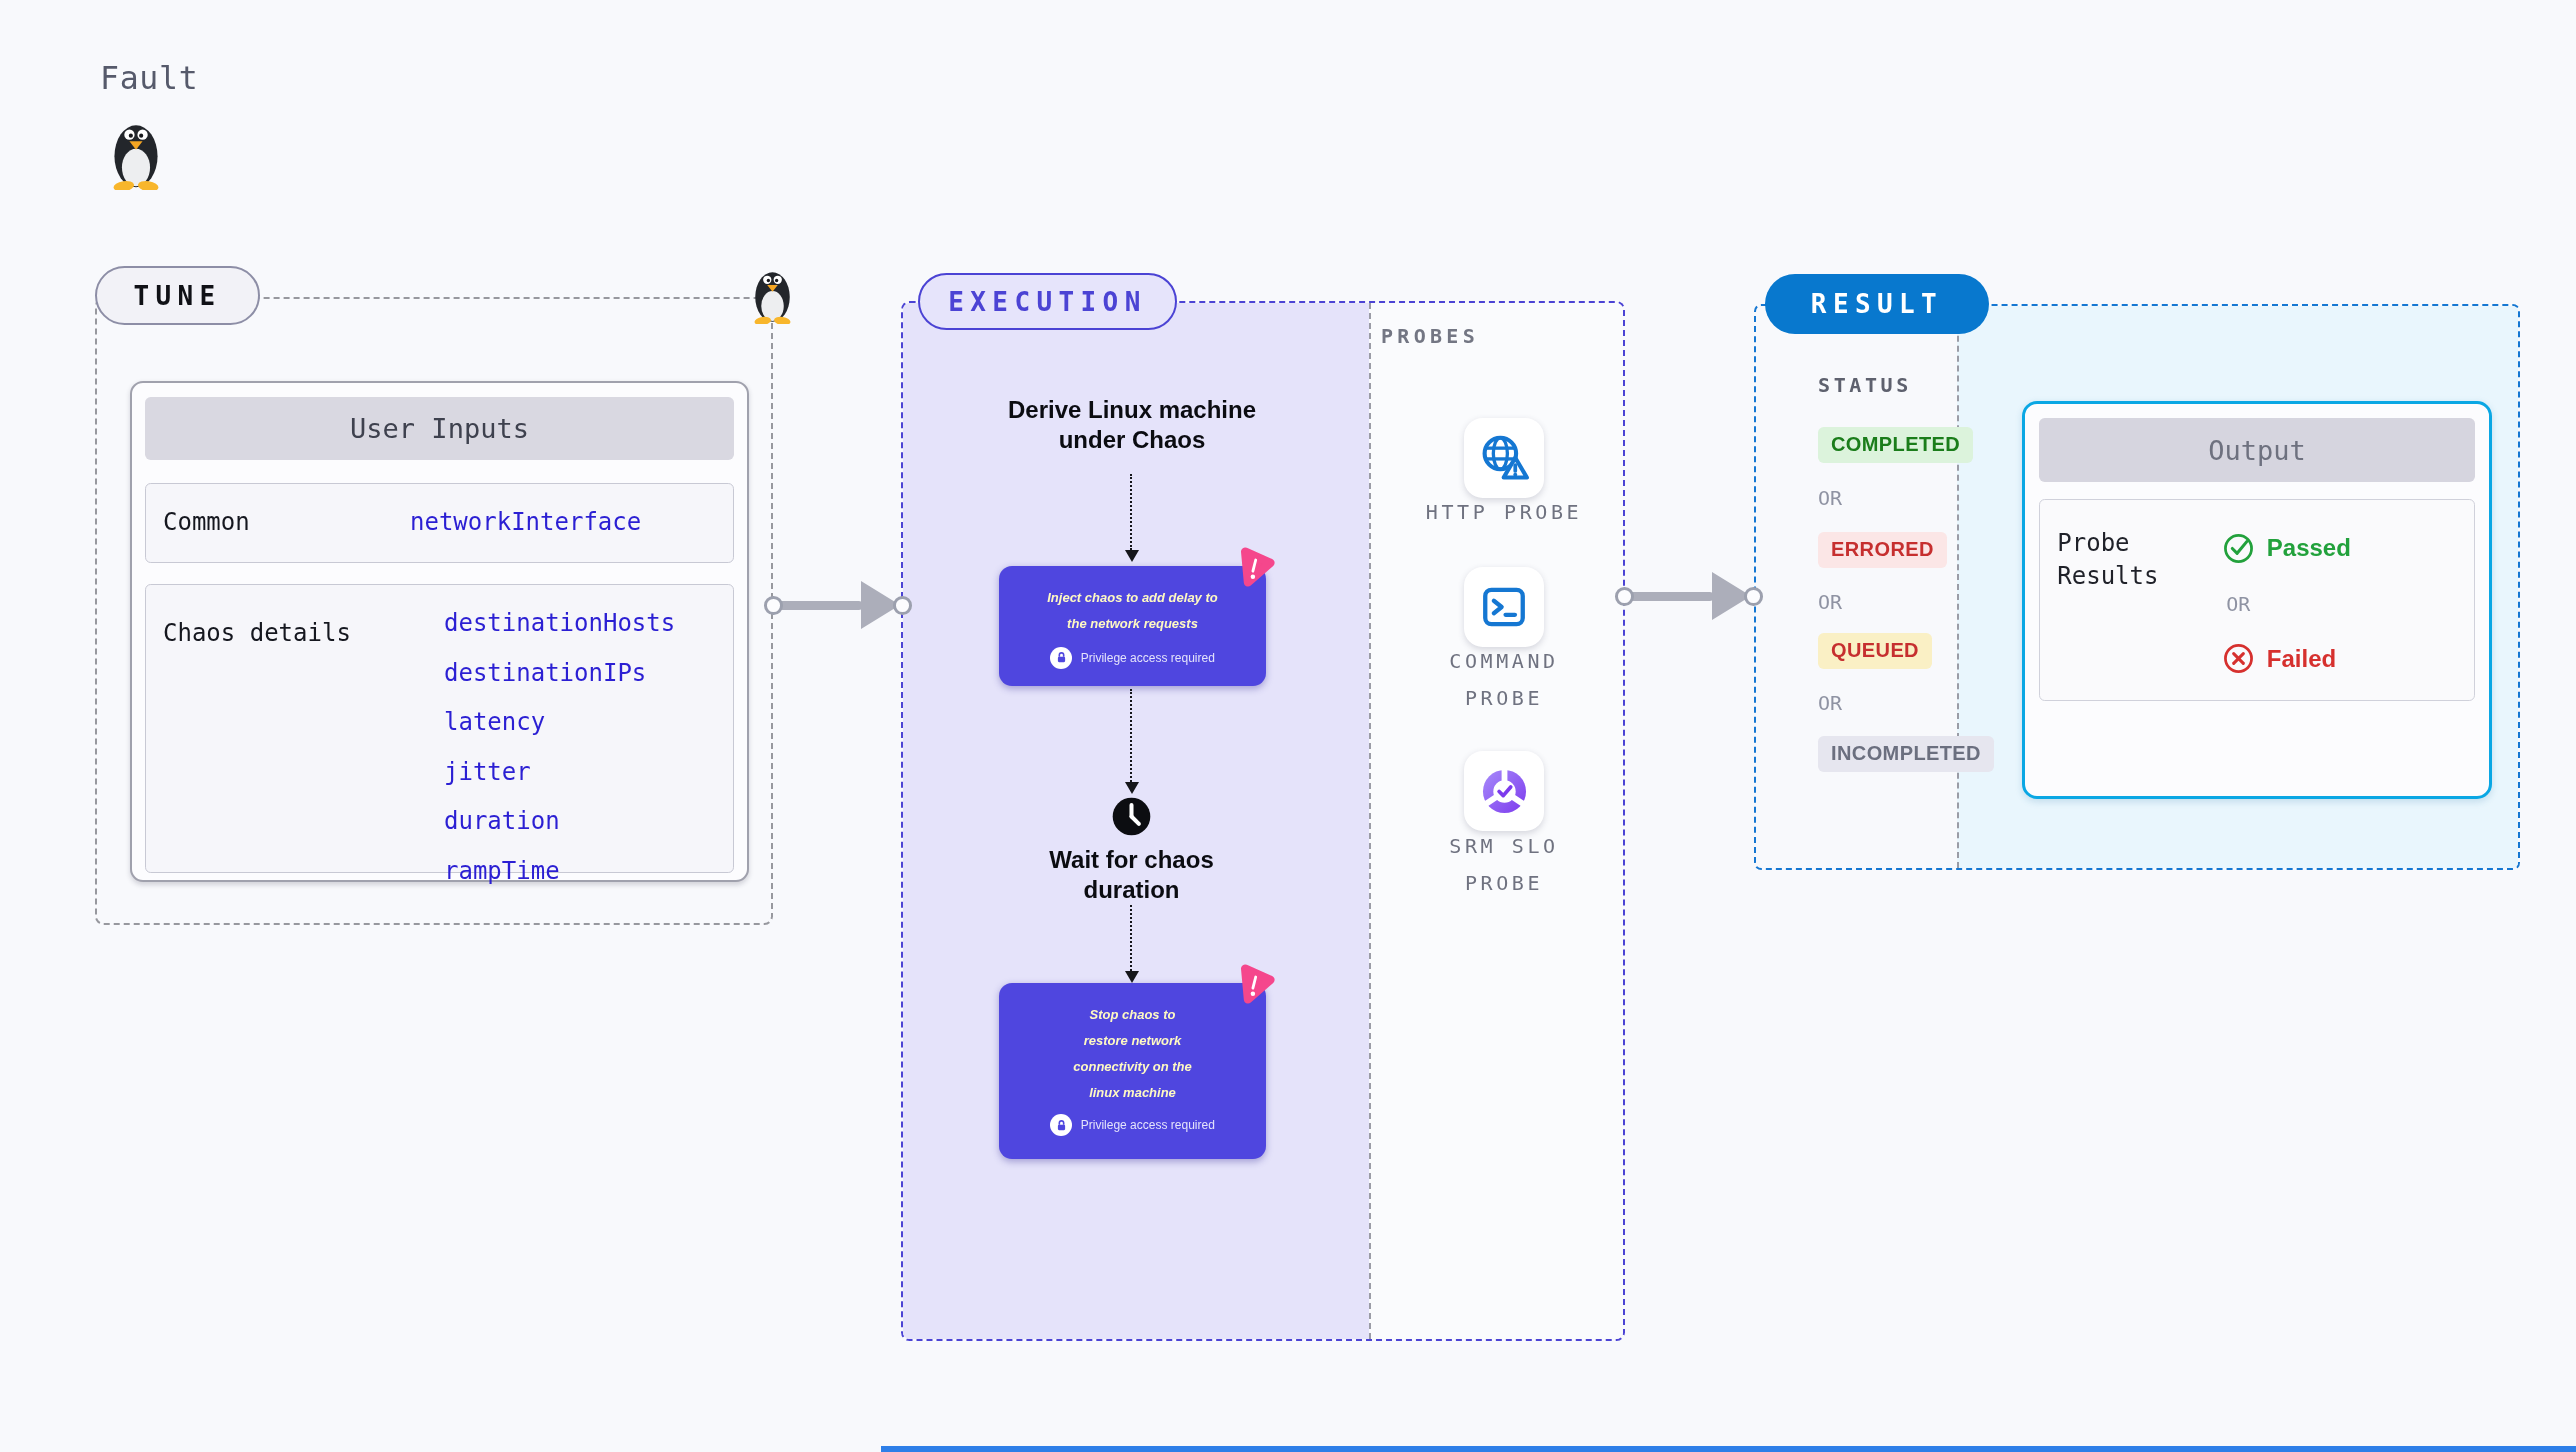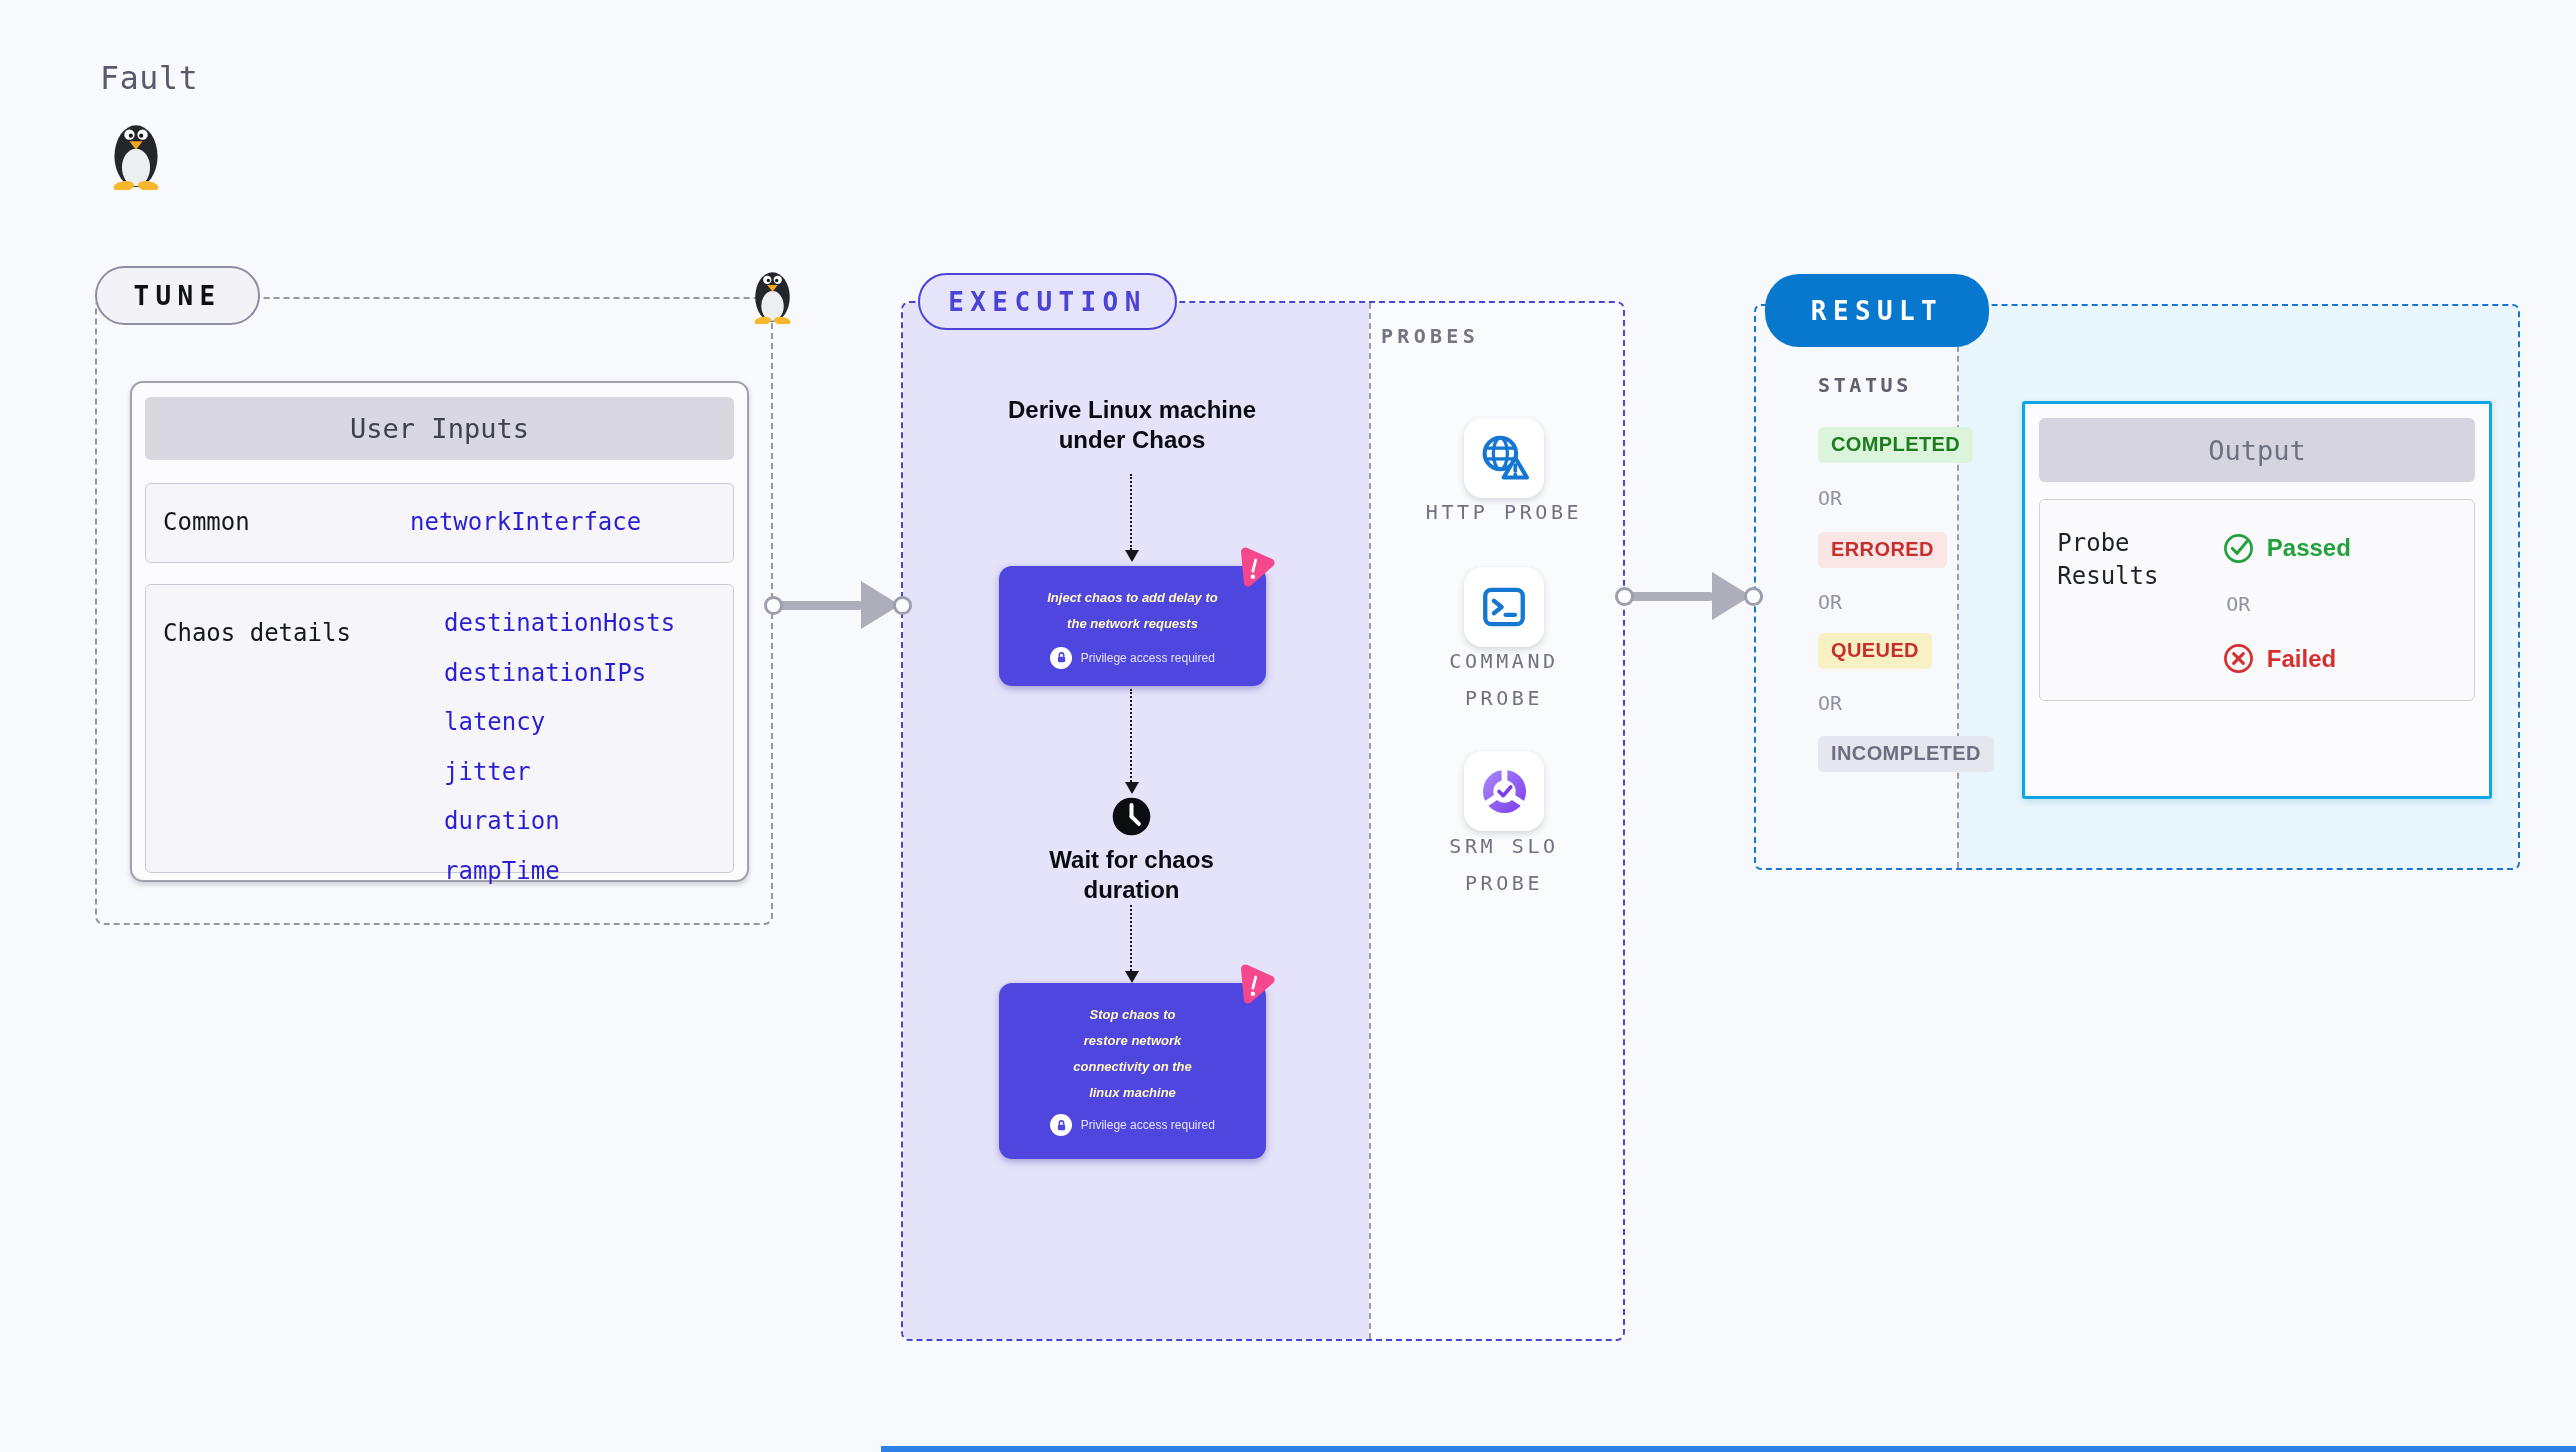--- a/index.html
+++ b/index.html
@@ -17,21 +17,21 @@
   .page-title { left: 198px; top: 123px; font-size: 44px; font-weight: bold; color: #07080D; letter-spacing: 0.4px; }
   .title-penguin { left: 106px; top: 115px; }
 
   
   .pill { border-radius: 34px; display: flex; align-items: center; justify-content: center;
           font-weight: bold; font-size: 26px; letter-spacing: 6.4px; z-index: 5; }
   .pill-tune { left: 95px; top: 266px; width: 165px; height: 59px;
                background: #F2F2F7; border: 2.1px solid #8D8EA6; color: #101116; }
   .pill-exec { left: 918px; top: 273px; width: 259px; height: 57px;
                background: #E6E4FB; border: 2.9px solid #4B43D4; color: #4B43D4; }
-  .pill-result { left: 1765px; top: 274px; width: 224px; height: 73px;
+  .pill-result { left: 1765px; top: 274px; width: 224px; height: 60px;
                  background: #0878CE; color: #FFFFFF; }
 
   
   .tune-rect { left: 95px; top: 297px; width: 678px; height: 628px;
                border: 2.1px dashed #97989E; border-radius: 8.6px; }
   .tune-penguin { left: 748px; top: 264px; z-index: 6; }
   .ui-card { left: 130px; top: 381px; width: 619px; height: 501px;
              background: #FCFCFE; border: 2.1px solid #A0A1AD; border-radius: 13px;
              box-shadow: 0 2.1px 5.7px rgba(40,40,60,0.18); }
   .ui-card-header { position: absolute; left: 13px; top: 14.3px; width: 589px; height: 63px;
@@ -83,21 +83,21 @@
   .result-rect { left: 1754px; top: 304px; width: 766px; height: 566px;
                  border: 2.9px dashed #1577D2; border-radius: 7.2px; overflow: hidden; }
   .result-cyan { position: absolute; left: 201px; top: 0; right: 0; height: 100%;
                  background: #E9F6FD; border-left: 2.1px dashed #9B9CA6; }
   .status-label { left: 1818px; top: 373px; font-size: 20px; font-weight: bold; color: #5E616E; letter-spacing: 3.6px; }
   .status-badge { display: inline-block; padding: 6.4px 13px; border-radius: 5.7px;
                   font-size: 20px; font-weight: bold; letter-spacing: 0.4px; }
   .or-text { font-size: 20px; color: #8F93A3; }
 
   .output-card { left: 2022px; top: 401px; width: 470px; height: 398px;
-                 background: #FCFCFE; border: 3.6px solid #0AA7E4; border-radius: 3px; padding: 14.3px;
+                 background: #FCFCFE; border: 3.6px solid #0AA7E4; border-radius: 15px; padding: 14.3px;
                  box-shadow: 0 2.1px 7.2px rgba(30,110,160,0.18); }
   .output-header { height: 64px; background: #D6D5DF; border-radius: 5.7px;
                    display: flex; align-items: center; justify-content: center;
                    font-size: 27px; color: #6E717F; }
   .output-row { position: relative; background: #FAFAFC; border: 1.4px solid #D0D1DB; border-radius: 5.7px; }
   .row-metrics { margin-top: 18.6px; height: 64px; }
   .row-probe { margin-top: 17px; height: 202px; }
   .output-row-label { position: absolute; left: 17px; font-size: 24px; color: #1F2129; line-height: 33px; width: 150px; }
   .metrics-value { position: absolute; left: 188px; top: 0; height: 100%; display: flex; align-items: center;
                    font-size: 24px; color: #4E3FE2; }

